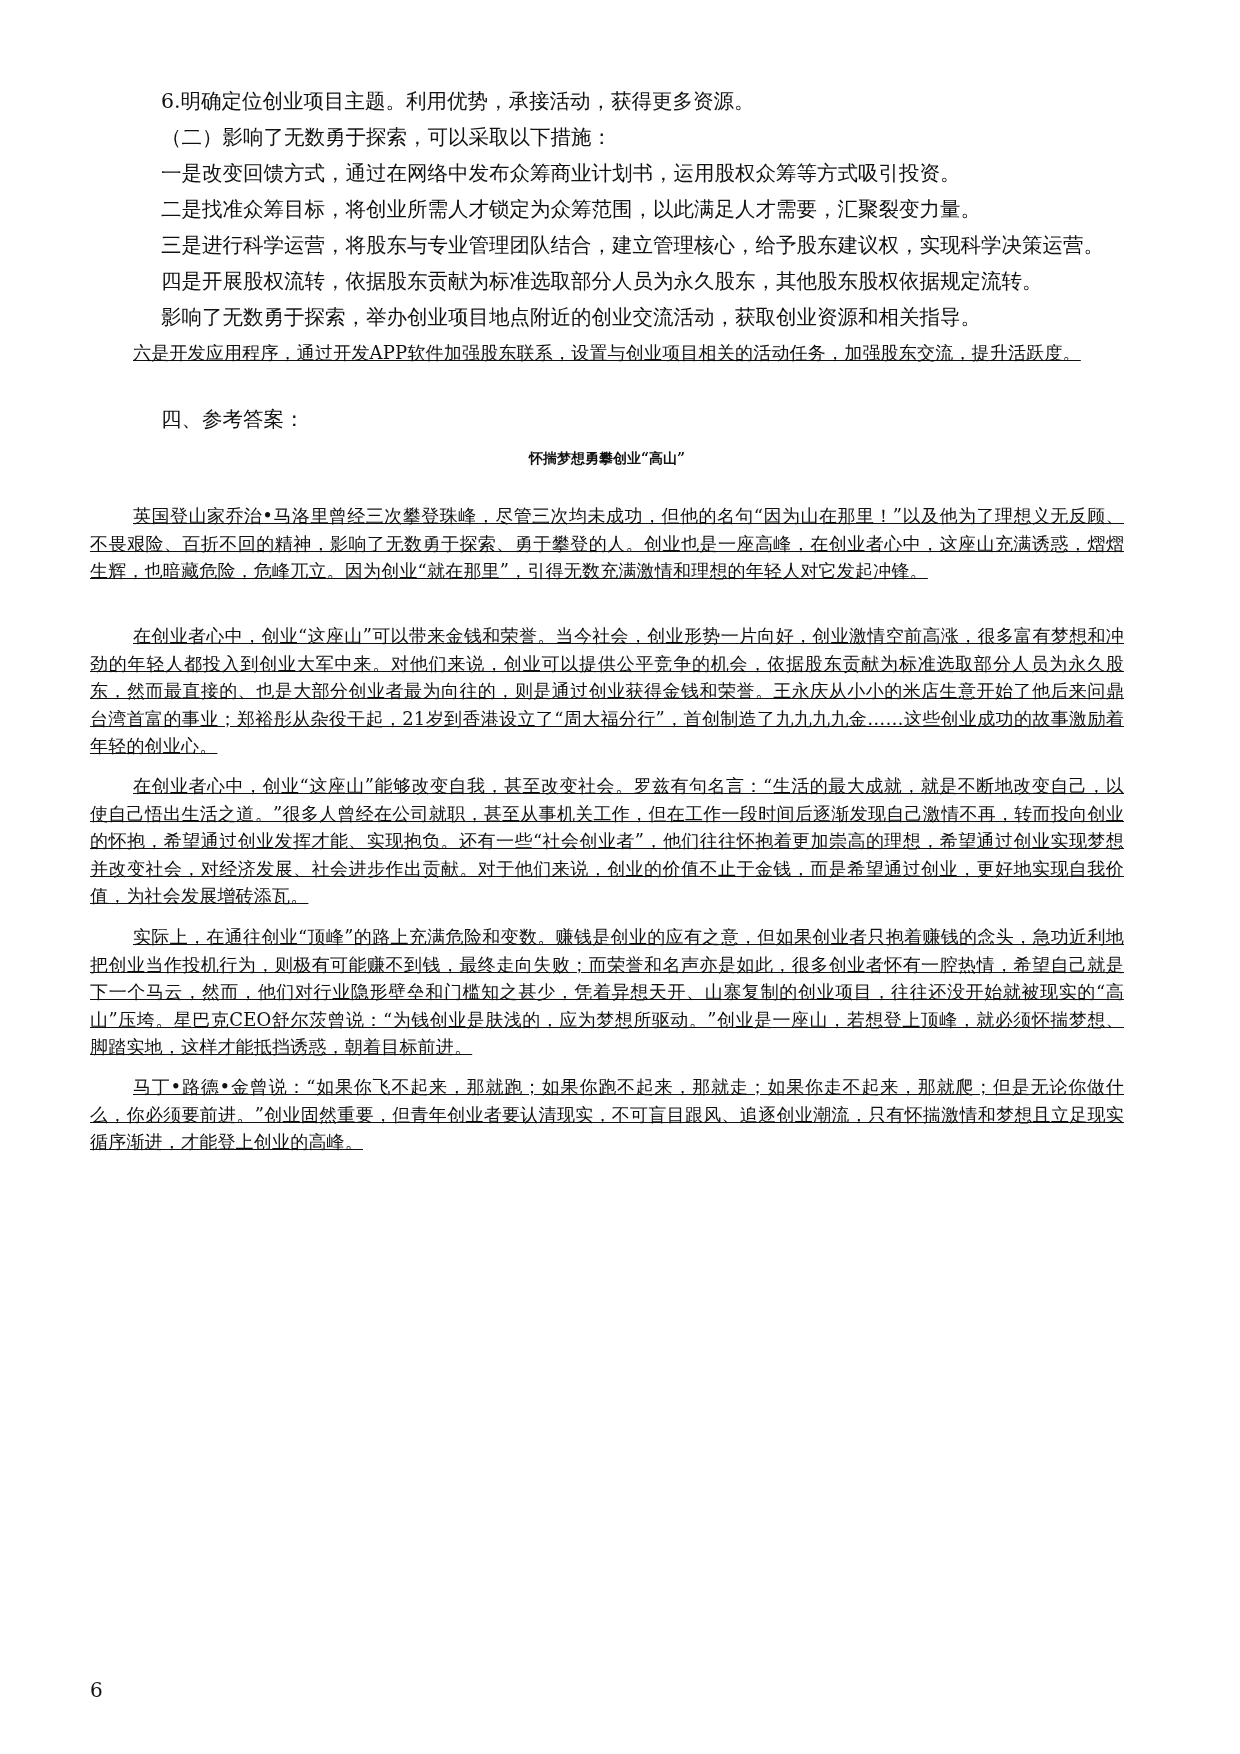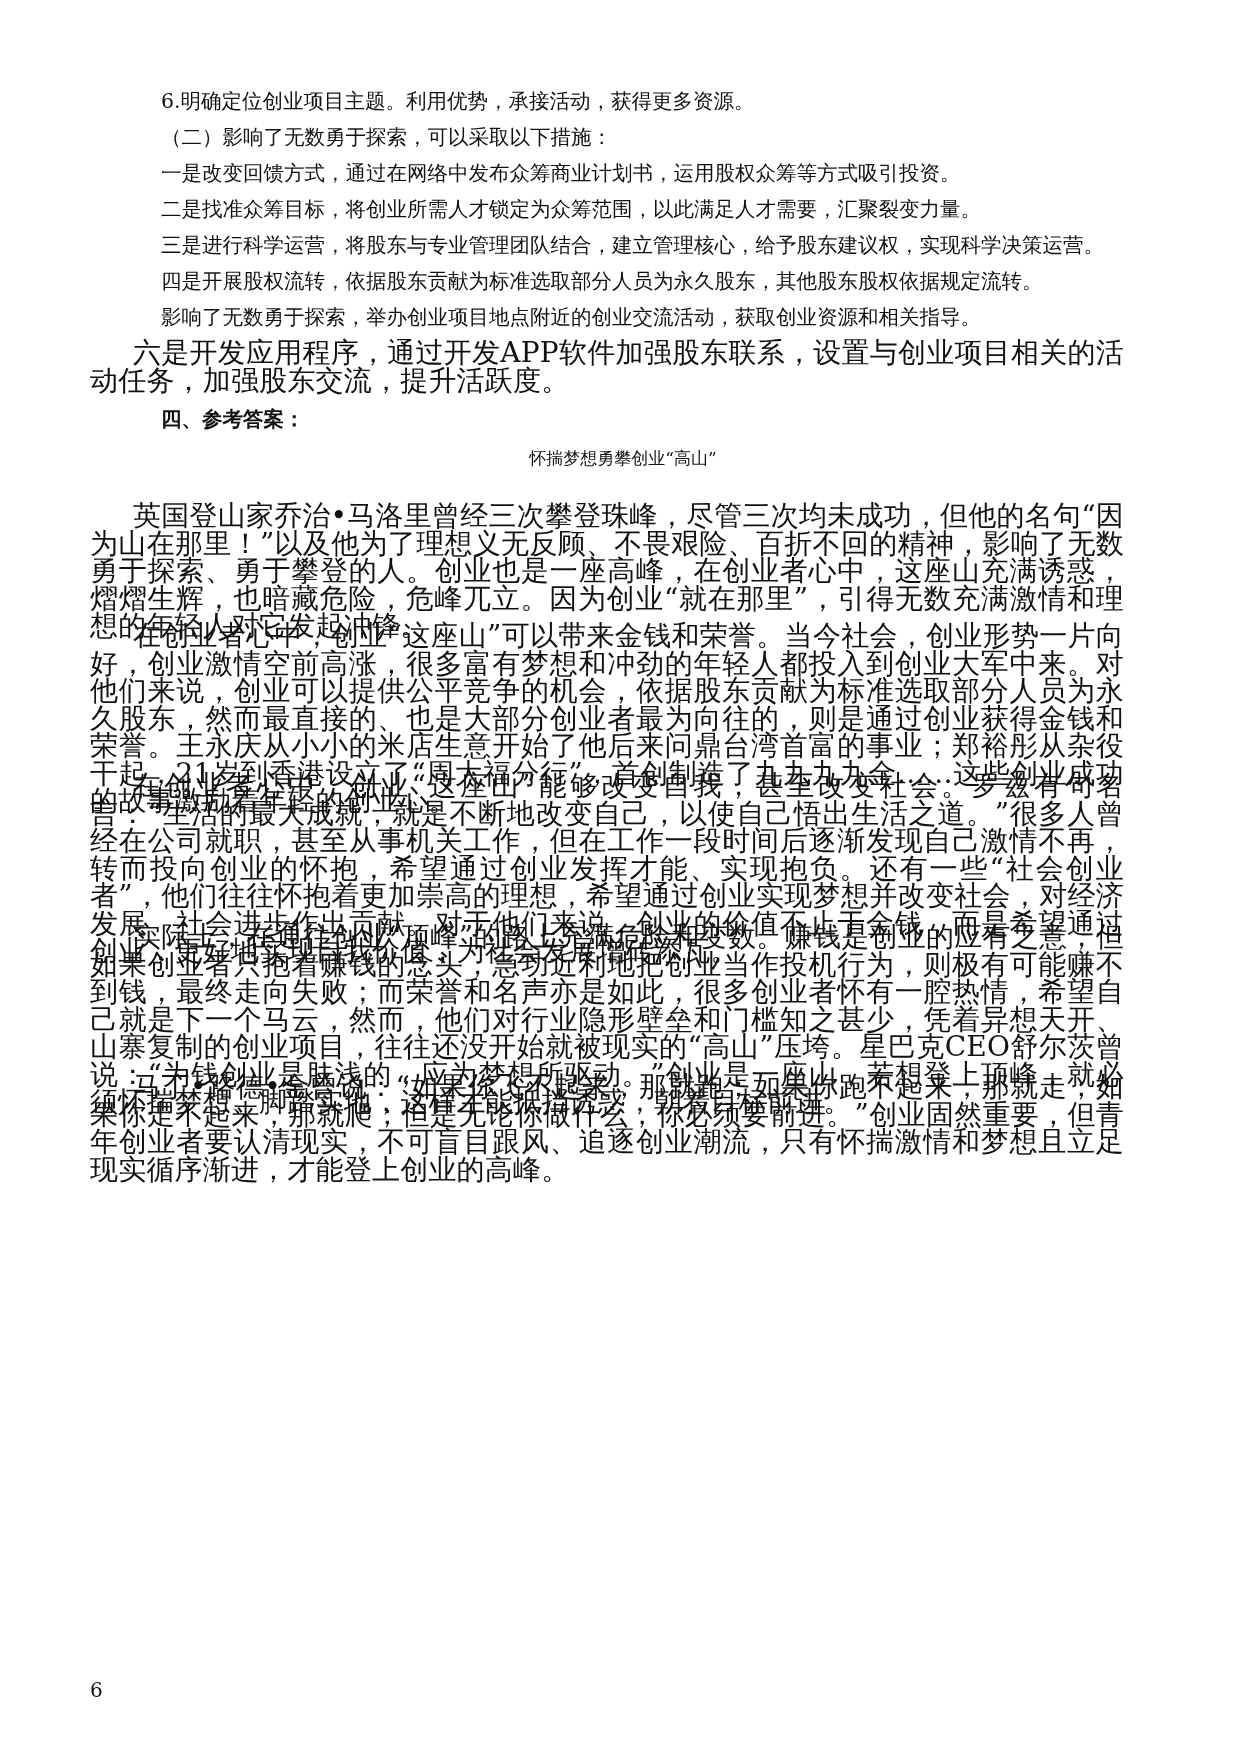--- a/index.html
+++ b/index.html
@@ -9,28 +9,29 @@
     color: #111;
   }
   .page { position: absolute; left: 90px; top: 0; width: 1034px; }
   .line {
     font-size: 20.5px; line-height: 28px; white-space: nowrap;
     position: absolute; left: 0;
   }
   .indent { left: 43px; margin-left: 28px; }
   .para {
     position: absolute; left: 0; width: 1034px;
-    font-size: 28px; line-height: 27.5px;
+    font-size: 18px; line-height: 27.5px;
     text-indent: 43px; text-align: justify; text-align-last: left;
     letter-spacing: 0.2px;
+    text-decoration: underline;
   }
-  .heading { font-weight: bold; }
+  .heading { font-weight: normal; }
   .title {
-    position: absolute; left: 16px; width: 1034px; text-align: center;
-    font-size: 17px; line-height: 28px;
+    position: absolute; left: 0; width: 1034px; text-align: center;
+    font-size: 14px; line-height: 28px; font-weight: bold;
   }
   .pagenum {
     position: absolute; left: 90px; top: 1678px; font-size: 20px;
   }
 </style>
 </head>
 <body>
 
 <div class="page">
   <div class="line indent" style="top:87px">6.明确定位创业项目主题。利用优势，承接活动，获得更多资源。</div>

